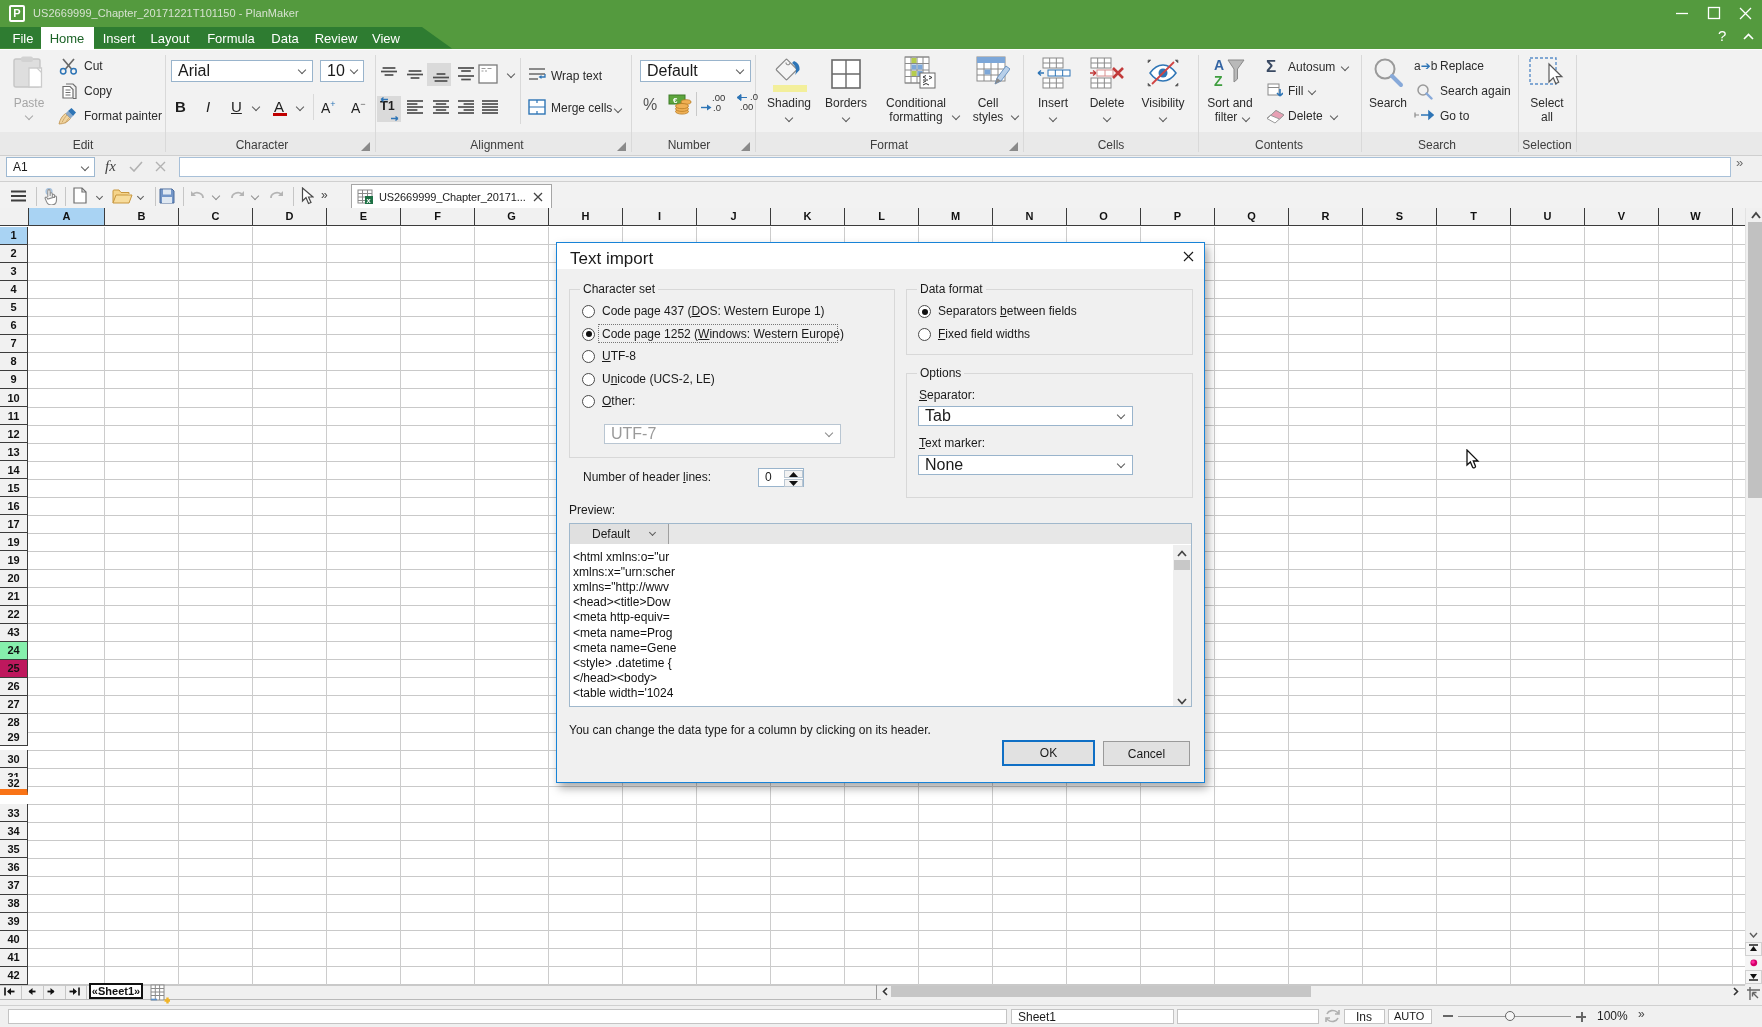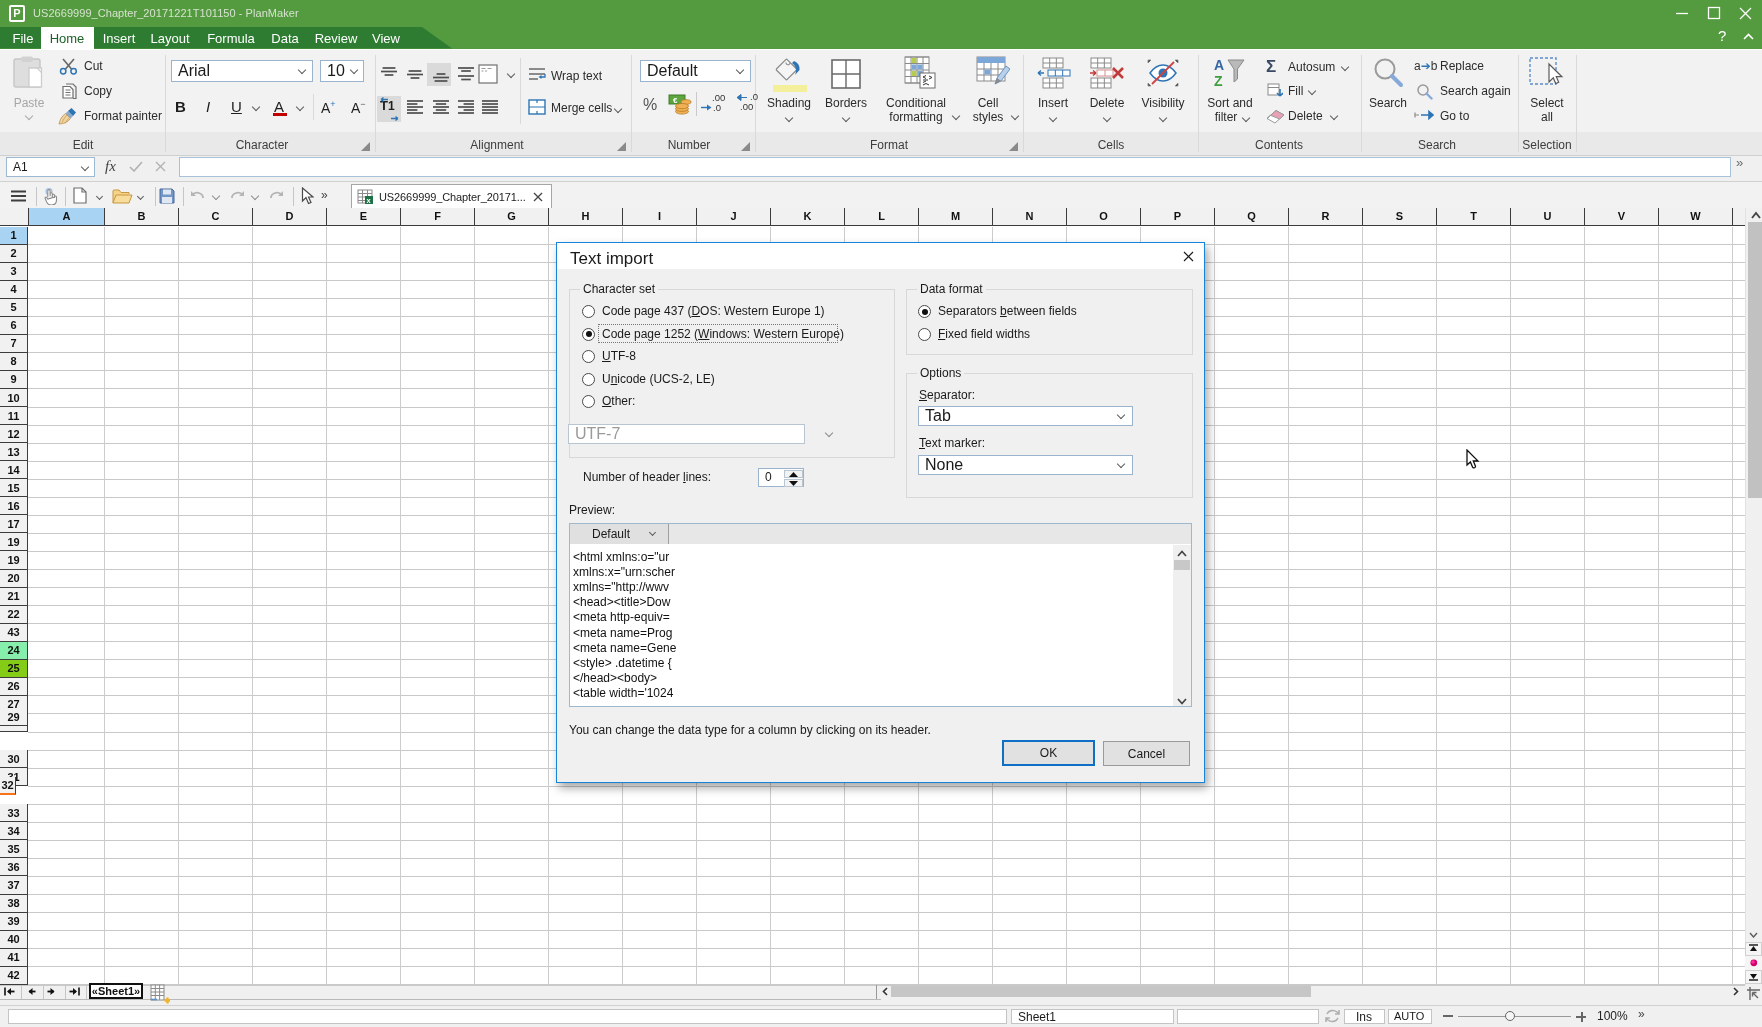--- a/index.html
+++ b/index.html
@@ -508,28 +508,28 @@
 <div class="hdc" style="left:0;top:479.27px;width:28px;height:18.055px;background:#f1f1f1;border-right:1px solid #3c3c3c;border-bottom:1px solid #3c3c3c">15</div>
 <div class="hdc" style="left:0;top:497.33px;width:28px;height:18.055px;background:#f1f1f1;border-right:1px solid #3c3c3c;border-bottom:1px solid #3c3c3c">16</div>
 <div class="hdc" style="left:0;top:515.38px;width:28px;height:18.055px;background:#f1f1f1;border-right:1px solid #3c3c3c;border-bottom:1px solid #3c3c3c">17</div>
 <div class="hdc" style="left:0;top:533.44px;width:28px;height:18.055px;background:#f1f1f1;border-right:1px solid #3c3c3c;border-bottom:1px solid #3c3c3c">19</div>
 <div class="hdc" style="left:0;top:551.49px;width:28px;height:18.055px;background:#f1f1f1;border-right:1px solid #3c3c3c;border-bottom:1px solid #3c3c3c">19</div>
 <div class="hdc" style="left:0;top:569.54px;width:28px;height:18.055px;background:#f1f1f1;border-right:1px solid #3c3c3c;border-bottom:1px solid #3c3c3c">20</div>
 <div class="hdc" style="left:0;top:587.60px;width:28px;height:18.055px;background:#f1f1f1;border-right:1px solid #3c3c3c;border-bottom:1px solid #3c3c3c">21</div>
 <div class="hdc" style="left:0;top:605.65px;width:28px;height:18.055px;background:#f1f1f1;border-right:1px solid #3c3c3c;border-bottom:1px solid #3c3c3c">22</div>
 <div class="hdc" style="left:0;top:623.71px;width:28px;height:18.055px;background:#f1f1f1;border-right:1px solid #3c3c3c;border-bottom:1px solid #3c3c3c">43</div>
 <div class="hdc" style="left:0;top:641.76px;width:28px;height:18.055px;background:#86efac;border-right:1px solid #3c3c3c;border-bottom:1px solid #3c3c3c">24</div>
-<div class="hdc" style="left:0;top:659.82px;width:28px;height:18.055px;background:#84cc16;border-right:1px solid #3c3c3c;border-bottom:1px solid #3c3c3c">25</div>
+<div class="hdc" style="left:0;top:659.82px;width:28px;height:18.055px;background:#be185d;border-right:1px solid #3c3c3c;border-bottom:1px solid #3c3c3c">25</div>
 <div class="hdc" style="left:0;top:677.87px;width:28px;height:18.055px;background:#f1f1f1;border-right:1px solid #3c3c3c;border-bottom:1px solid #3c3c3c">26</div>
 <div class="hdc" style="left:0;top:695.93px;width:28px;height:18.055px;background:#f1f1f1;border-right:1px solid #3c3c3c;border-bottom:1px solid #3c3c3c">27</div>
 <div class="hdc" style="left:0;top:713.98px;width:28px;height:18.055px;background:#f1f1f1;border-right:1px solid #3c3c3c;border-bottom:1px solid #3c3c3c">28</div>
-<div class="hdc" style="left:0;top:708px;width:28px;height:18.055px;background:#f1f1f1;border-right:1px solid #3c3c3c;border-bottom:1px solid #3c3c3c">29</div>
+<div class="hdc" style="left:0;top:728px;width:28px;height:18.055px;background:#f1f1f1;border-right:1px solid #3c3c3c;border-bottom:1px solid #3c3c3c">29</div>
 <div class="hdc" style="left:0;top:750.09px;width:28px;height:18.055px;background:#f1f1f1;border-right:1px solid #3c3c3c;border-bottom:1px solid #3c3c3c">30</div>
 <div class="hdc" style="left:0;top:768.15px;width:28px;height:18.055px;background:#f1f1f1;border-right:1px solid #3c3c3c;border-bottom:1px solid #3c3c3c">31</div>
-<div class="hdc" style="left:0;top:777px;width:16px;height:18.055px;background:#f1f1f1;border-right:1px solid #3c3c3c;border-bottom:2px solid #f97316">32</div>
+<div class="hdc" style="left:0;top:777px;width:28px;height:18.055px;background:#f1f1f1;border-right:1px solid #3c3c3c;border-bottom:6px solid #f97316">32</div>
 <div class="hdc" style="left:0;top:804.26px;width:28px;height:18.055px;background:#f1f1f1;border-right:1px solid #3c3c3c;border-bottom:1px solid #3c3c3c">33</div>
 <div class="hdc" style="left:0;top:822.31px;width:28px;height:18.055px;background:#f1f1f1;border-right:1px solid #3c3c3c;border-bottom:1px solid #3c3c3c">34</div>
 <div class="hdc" style="left:0;top:840.37px;width:28px;height:18.055px;background:#f1f1f1;border-right:1px solid #3c3c3c;border-bottom:1px solid #3c3c3c">35</div>
 <div class="hdc" style="left:0;top:858.42px;width:28px;height:18.055px;background:#f1f1f1;border-right:1px solid #3c3c3c;border-bottom:1px solid #3c3c3c">36</div>
 <div class="hdc" style="left:0;top:876.48px;width:28px;height:18.055px;background:#f1f1f1;border-right:1px solid #3c3c3c;border-bottom:1px solid #3c3c3c">37</div>
 <div class="hdc" style="left:0;top:894.53px;width:28px;height:18.055px;background:#f1f1f1;border-right:1px solid #3c3c3c;border-bottom:1px solid #3c3c3c">38</div>
 <div class="hdc" style="left:0;top:912.59px;width:28px;height:18.055px;background:#f1f1f1;border-right:1px solid #3c3c3c;border-bottom:1px solid #3c3c3c">39</div>
 <div class="hdc" style="left:0;top:930.64px;width:28px;height:18.055px;background:#f1f1f1;border-right:1px solid #3c3c3c;border-bottom:1px solid #3c3c3c">40</div>
 <div class="hdc" style="left:0;top:948.70px;width:28px;height:18.055px;background:#f1f1f1;border-right:1px solid #3c3c3c;border-bottom:1px solid #3c3c3c">41</div>
 <div class="hdc" style="left:0;top:966.75px;width:28px;height:18.055px;background:#f1f1f1;border-right:1px solid #3c3c3c;border-bottom:1px solid #3c3c3c">42</div>
@@ -635,21 +635,21 @@
 <div class="rlab" style="left:602px;top:304.0px">Code page 437 (<u>D</u>OS: Western Europe 1)</div>
 <div class="rad on" style="left:582px;top:327.5px"></div>
 <div class="rlab" style="left:602px;top:326.5px">Code page 1252 (<u>W</u>indows: Western Europe)</div>
 <div class="rad" style="left:582px;top:350.0px"></div>
 <div class="rlab" style="left:602px;top:349.0px"><u>U</u>TF-8</div>
 <div class="rad" style="left:582px;top:372.5px"></div>
 <div class="rlab" style="left:602px;top:371.5px">U<u>n</u>icode (UCS-2, LE)</div>
 <div class="rad" style="left:582px;top:395.0px"></div>
 <div class="rlab" style="left:602px;top:394.0px"><u>O</u>ther:</div>
 <div class="abs" style="left:599px;top:325px;width:238px;height:17px;outline:1px dotted #777"></div>
-<div class="combo" style="left:568px;top:424px;width:237px;height:20px;border-color:#b9c6d2">
+<div class="combo" style="left:604px;top:424px;width:237px;height:20px;border-color:#b9c6d2">
     <span class="tx" style="color:#9a9a9a">UTF-7</span>
   </div>
 <div class="cv" style="left:826px;top:430px;border-color:#8a8a8a"></div>
 <div class="gb" style="left:906px;top:289px;width:287px;height:66px">
     <span>Data format</span>
   </div>
 <div class="rad on" style="left:918px;top:305px"></div>
 <div class="rlab" style="left:938px;top:304px">Separators <u>b</u>etween fields</div>
 <div class="rad" style="left:918px;top:327.5px"></div>
 <div class="rlab" style="left:938px;top:326.5px"><u>F</u>ixed field widths</div>

